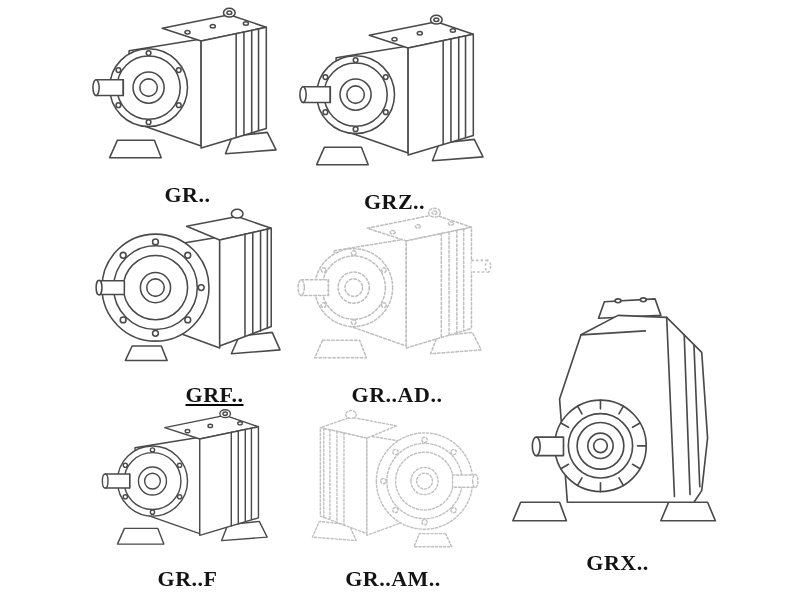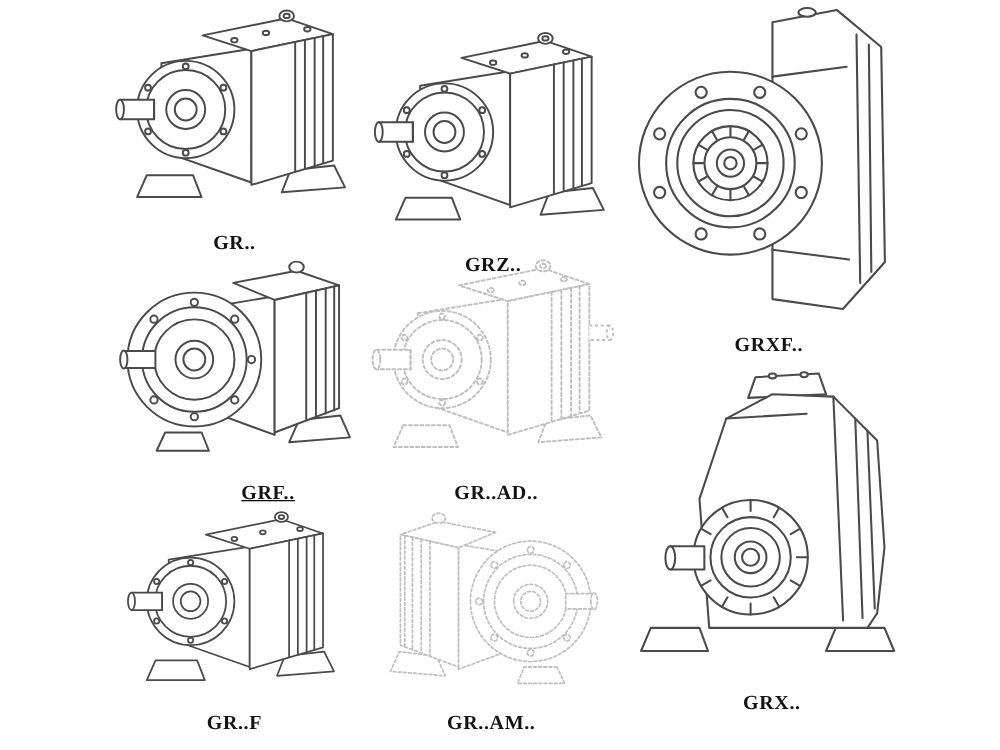--- a/index.html
+++ b/index.html
@@ -10,21 +10,21 @@
     overflow:hidden;
     font-family:"Liberation Serif", serif;
   }
   .cell{position:absolute;display:flex;flex-direction:column;align-items:center;}
   .drawing{display:block;}
   .solid{color:#4a4a4a;}
   .ghost{color:#bfbfbf;stroke-dasharray:2.5 2.2;}
   .label{
     margin-top:2px;
     font-weight:bold;
-    font-size:16px;
+    font-size:22px;
     letter-spacing:.5px;
     color:#141414;
     text-align:center;
     line-height:22px;
     white-space:nowrap;
   }
   .defs-holder{position:absolute;width:0;height:0;overflow:hidden;}
 </style>
 </head>
 <body>
@@ -148,33 +148,27 @@
     </defs>
   </svg>
 
   <div class="cell" style="left:85px;top:2px;width:205px;">
     <svg class="drawing solid" viewBox="0 0 200 185" width="195" height="180">
         <use href="#gb-foot" width="200" height="185"></use>
       </svg>
     <div class="label">GR..</div>
   </div>
 
-  <div class="cell" style="left:292px;top:20px;width:205px;">
+  <div class="cell" style="left:292px;top:9px;width:205px;">
     <svg class="drawing solid" viewBox="0 0 200 185" width="195" height="180">
         <use href="#gb-foot" width="200" height="185"></use>
       </svg>
     <div class="label">GRZ..</div>
   </div>
 
-  <div class="cell" style="left:495px;top:2px;width:240px;">
-    <svg class="drawing solid" viewBox="0 0 230 265" width="238" height="262">
-        <use href="#gb-grxf" width="230" height="265"></use>
-      </svg>
-    <div class="label">GRXF..</div>
-  </div>
 
   <div class="cell" style="left:88px;top:202px;width:205px;text-decoration:underline;">
     <svg class="drawing solid" viewBox="0 0 200 185" width="195" height="180">
         <use href="#gb-flange" width="200" height="185"></use>
       </svg>
     <div class="label" style="transform:translateX(24px);">GRF..</div>
   </div>
 
   <div class="cell" style="left:292px;top:202px;width:210px;">
     <svg class="drawing ghost" viewBox="0 0 210 185" width="205" height="180">

